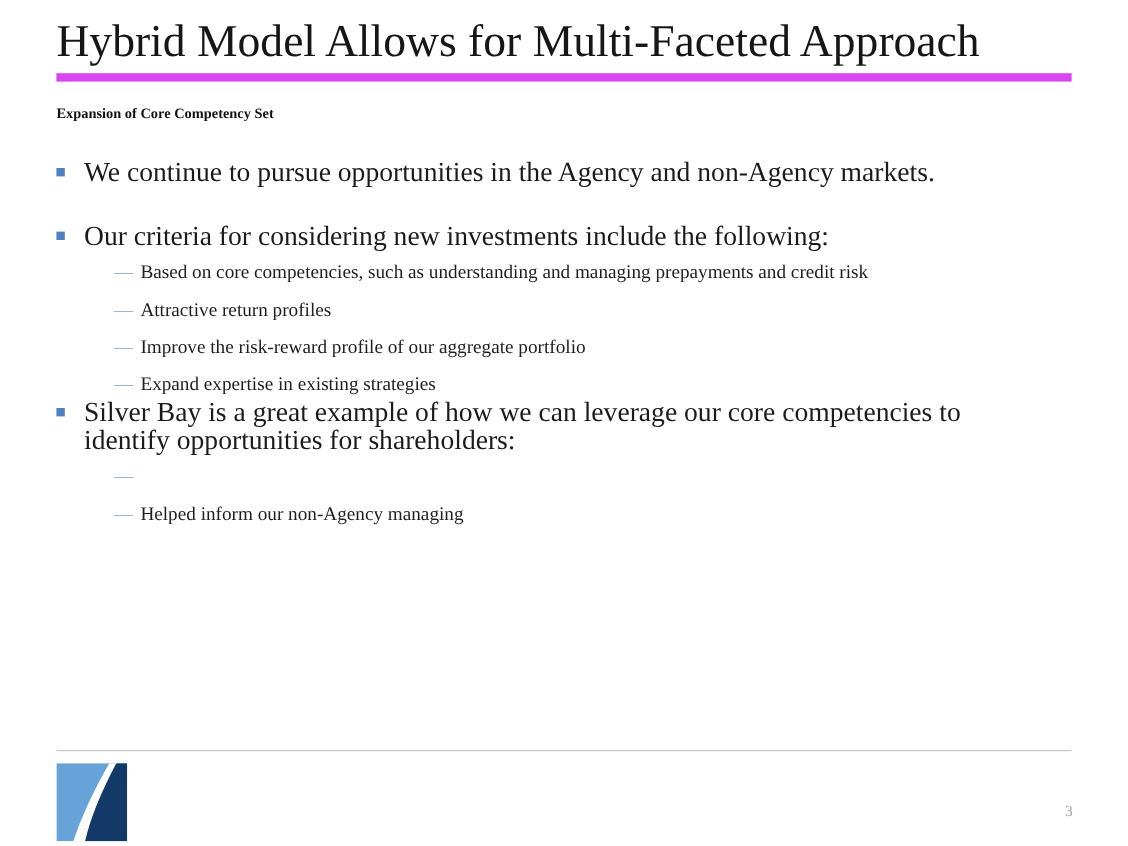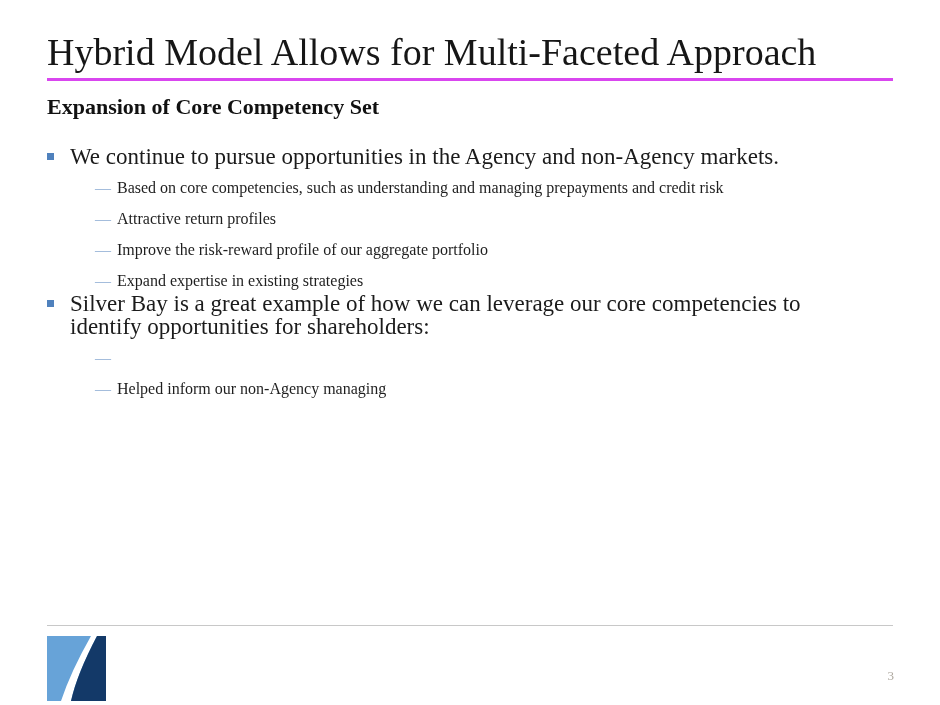--- a/index.html
+++ b/index.html
@@ -9,35 +9,35 @@
     height: 705px;
     background: #ffffff;
     font-family: "Liberation Serif", serif;
     color: #1a1a1a;
     overflow: hidden;
   }
 
   
   .header {
     margin: 0 47px;
-    padding-top: 29px;
-    border-bottom: 3px solid #d946ef;
+    padding-top: 12px;
+    border-bottom: 7px solid #d946ef;
     width: 846px;
   }
   .title {
     font-size: 38px;
     line-height: 46px;
     font-weight: 400;
     color: #161616;
     padding-bottom: 3px;
     white-space: nowrap;
   }
   .subtitle {
     margin: 16px 47px 0 47px;
-    font-size: 22px;
+    font-size: 12px;
     line-height: 20px;
     font-weight: 700;
     color: #111111;
   }
 
   
   .content { margin: 0 47px; }
   .bullet {
     display: flex;
     align-items: flex-start;
@@ -113,20 +113,26 @@
 
   <div class="content">
 
     <div class="bullet b0">
       <span class="marker-col">
           <span class="sq"></span>
         </span>
       <span class="btext">We continue to pursue opportunities in the Agency and non-Agency markets.</span>
     </div>
 
+    <div class="bullet b1">
+      <span class="marker-col">
+          <span class="sq"></span>
+        </span>
+      <span class="btext">Our criteria for considering new investments include the following:</span>
+    </div>
 
     <div class="sub-bullet">
       <span class="dash">—</span>
       <span class="stext">Based on core competencies, such as understanding and managing prepayments and credit risk</span>
     </div>
     <div class="sub-bullet">
       <span class="dash">—</span>
       <span class="stext">Attractive return profiles</span>
     </div>
     <div class="sub-bullet">

